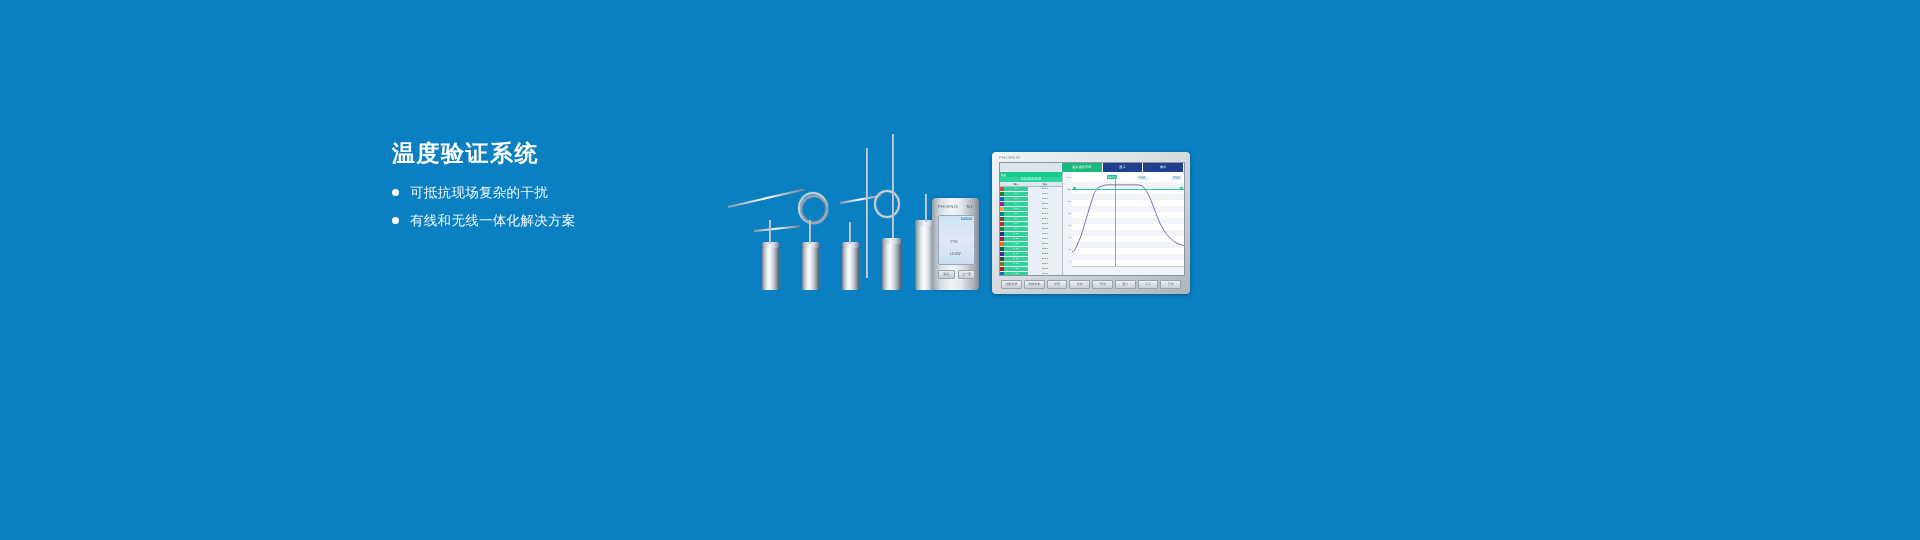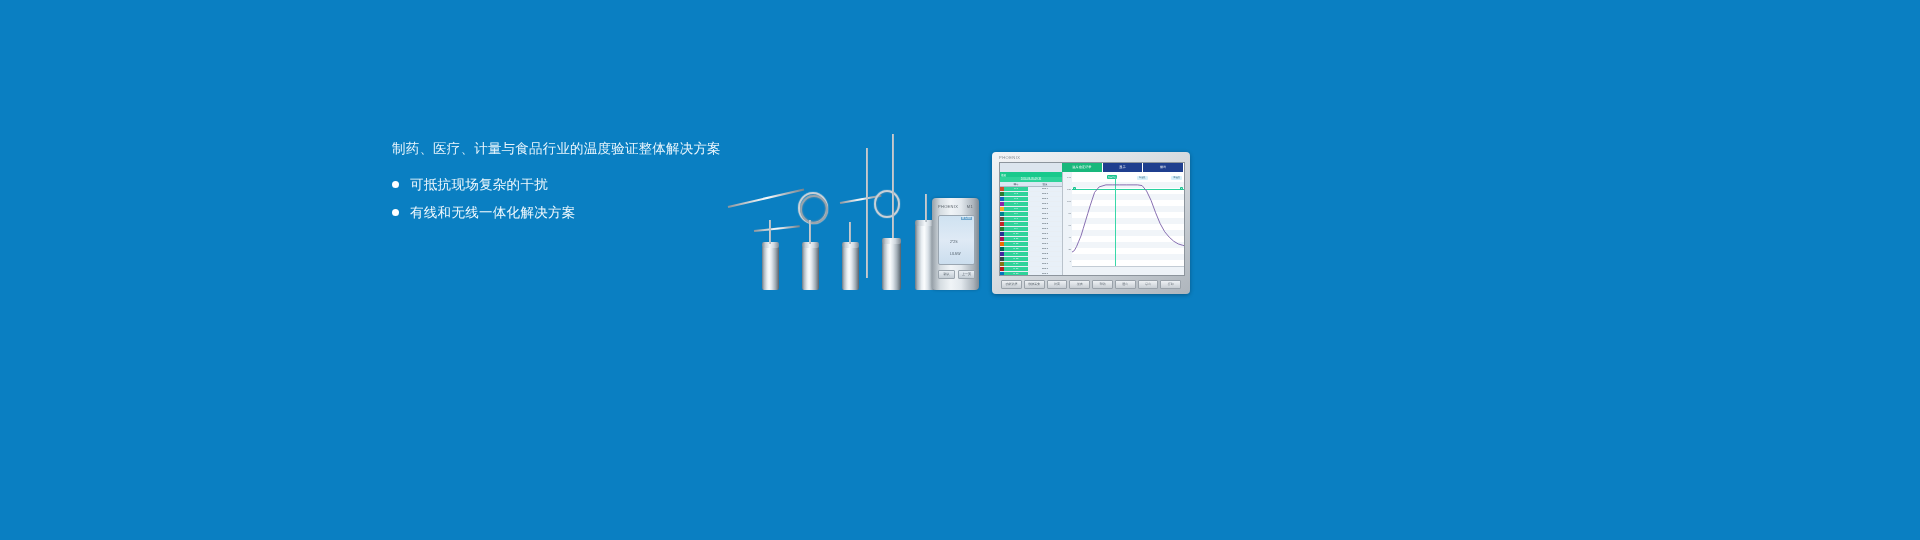--- a/index.html
+++ b/index.html
@@ -395,21 +395,21 @@
     white-space: nowrap;
   }
   .svg-curve { position: absolute; left: 0; top: 0; }
 </style>
 </head>
 <body>
 
 <div class="banner">
 
   <div class="text-block">
-    <p class="hero-subtitle">制药、医疗、计量与食品行业的温度验证整体解决方案</p>
+    <h1 class="hero-title">温度验证系统</h1>
     <ul class="bullet-list">
       <li class="bullet-item">
         <span class="bullet-dot"></span>
         <span class="bullet-text">可抵抗现场复杂的干扰</span>
       </li>
       <li class="bullet-item">
         <span class="bullet-dot"></span>
         <span class="bullet-text">有线和无线一体化解决方案</span>
       </li>
     </ul>

